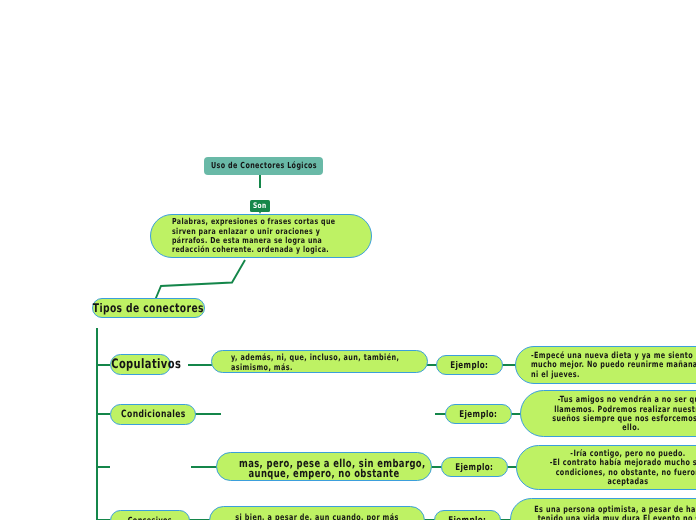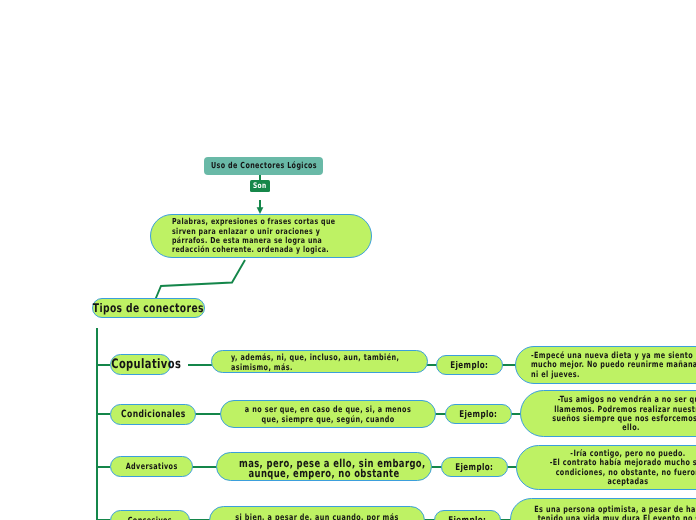--- a/index.html
+++ b/index.html
@@ -48,21 +48,21 @@
     <g fill="#14864a" stroke="none">
       <path d="M260,214 L256.6,207.2 L263.4,207.2 Z"></path>
       <path d="M151.2,310.5 L150.6,301.6 L157.6,304.9 Z"></path>
     </g>
   </svg>
 
   <div class="node title-box" style="left:204px;top:157px;width:119px;height:18px;font-size:8.35px;">
     <span>Uso de Conectores Lógicos</span>
   </div>
 
-  <div class="node rel-box" style="left:250px;top:180px;width:20px;height:12px;font-size:7.7px;">
+  <div class="node rel-box" style="left:250px;top:200px;width:20px;height:12px;font-size:7.7px;">
     <span>Son</span>
   </div>
 
   <div class="node rounded lt" style="left:150px;top:214px;width:222px;height:44px;font-size:8.2px;padding-left:21px;line-height:9.35px;">
     <span style="width:200px;">Palabras, expresiones o frases cortas que<br>sirven para enlazar o unir oraciones y<br>párrafos. De esta manera se logra una<br>redacción coherente. ordenada y logica.</span>
   </div>
 
   <div class="node rounded" style="left:92px;top:298px;width:113px;height:20px;font-size:12px;">
     <span>Tipos de conectores</span>
   </div>
@@ -76,33 +76,27 @@
   <div class="node rounded" style="left:436px;top:355px;width:67px;height:20px;font-size:9.4px;padding-top:2px;">
     <span>Ejemplo:</span>
   </div>
   <div class="node rounded lt" style="left:515px;top:346px;width:209px;height:38px;font-size:8.45px;padding-left:15px;line-height:9.35px;">
     <span style="width:202px;">-Empecé una nueva dieta y ya me siento<br>mucho mejor. No puedo reunirme mañana<br>ni el jueves.</span>
   </div>
 
   <div class="node rounded" style="left:110px;top:404px;width:86px;height:21px;font-size:10px;">
     <span>Condicionales</span>
   </div>
-  <div class="node rounded" style="left:220px;top:400px;width:216px;height:28px;font-size:8.45px;line-height:9.8px;padding-top:2px;">
-    <span style="width:200px;">a no ser que, en caso de que, si, a menos<br>que, siempre que, según, cuando</span>
-  </div>
   <div class="node rounded" style="left:445px;top:404px;width:67px;height:20px;font-size:9.4px;padding-top:2px;">
     <span>Ejemplo:</span>
   </div>
   <div class="node rounded" style="left:520px;top:390px;width:221px;height:47px;font-size:8.45px;line-height:9.35px;padding-top:1px;">
     <span style="width:208px;">-Tus amigos no vendrán a no ser que<br>llamemos. Podremos realizar nuestros<br>sueños siempre que nos esforcemos en<br>ello.</span>
   </div>
 
-  <div class="node rounded" style="left:110px;top:456px;width:83px;height:21px;font-size:8.45px;">
-    <span>Adversativos</span>
-  </div>
   <div class="node rounded" style="left:216px;top:452px;width:216px;height:29px;font-size:11px;line-height:9.8px;padding-top:4px;">
     <span style="width:200px;">mas, pero, pese a ello, sin embargo,<br>aunque, empero, no obstante</span>
   </div>
   <div class="node rounded" style="left:441px;top:457px;width:67px;height:20px;font-size:9.4px;padding-top:2px;">
     <span>Ejemplo:</span>
   </div>
   <div class="node rounded" style="left:516px;top:445px;width:224px;height:45px;font-size:8.45px;line-height:9.45px;padding-top:0px;">
     <span style="width:204px;">-Iría contigo, pero no puedo.<br>-El contrato había mejorado mucho sus<br>condiciones, no obstante, no fueron<br>aceptadas</span>
   </div>
 

